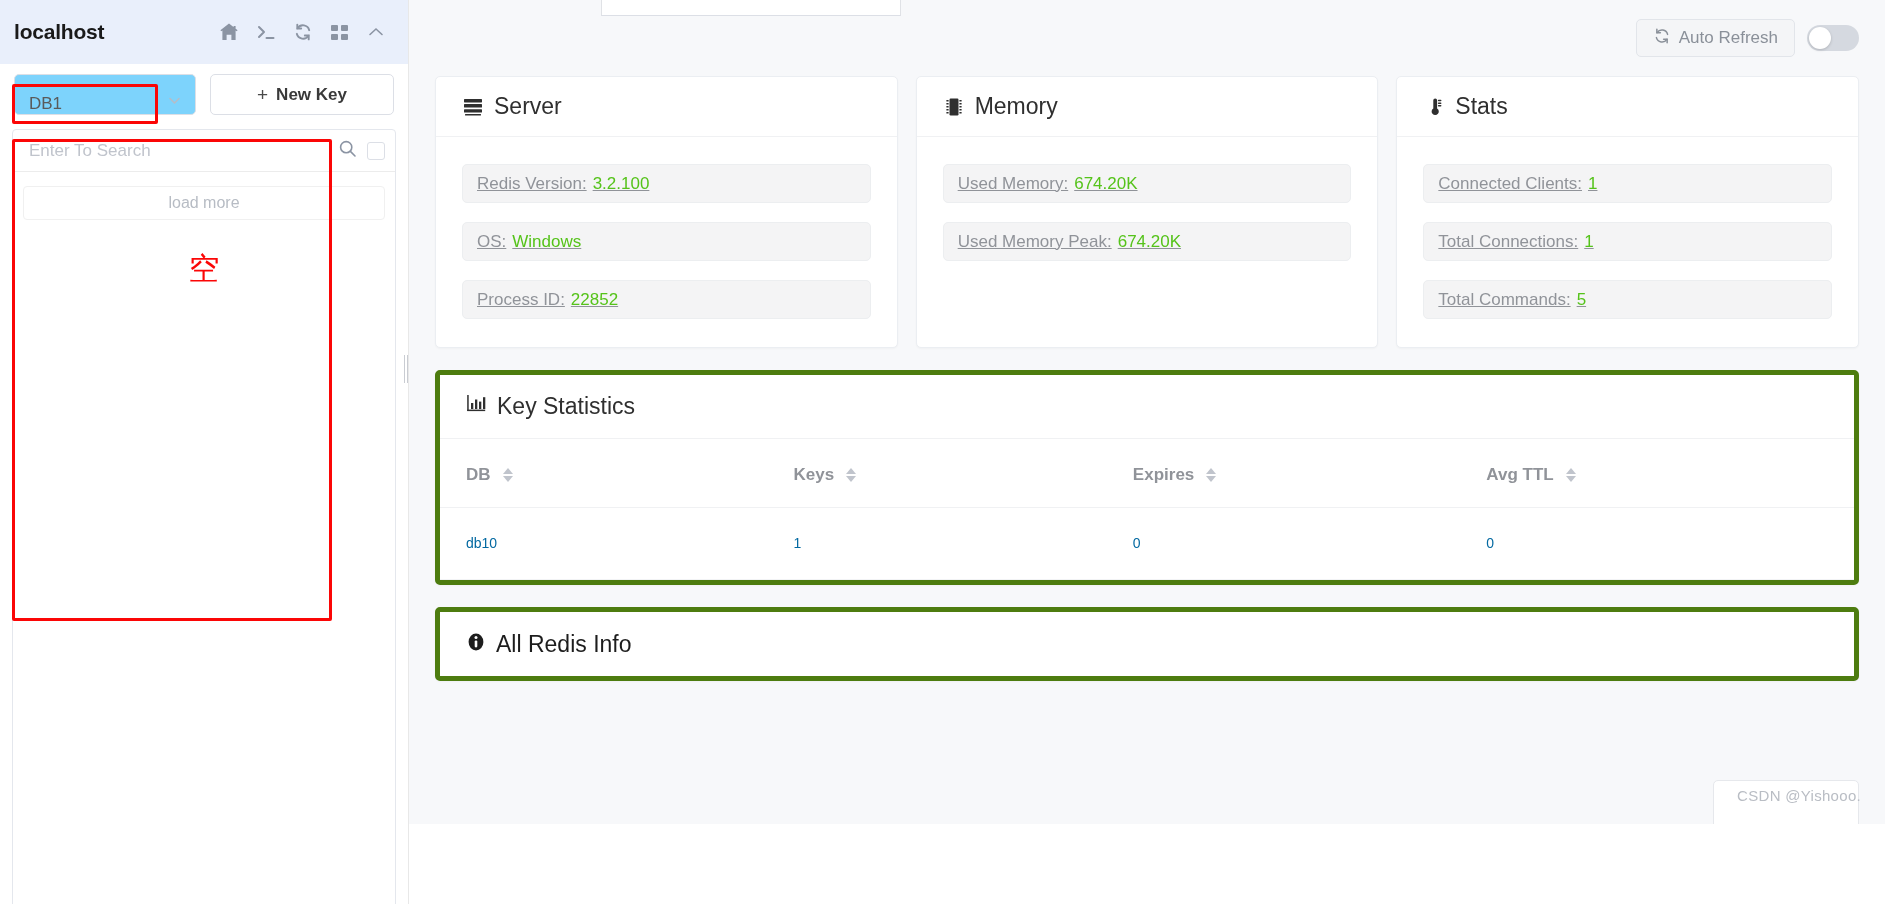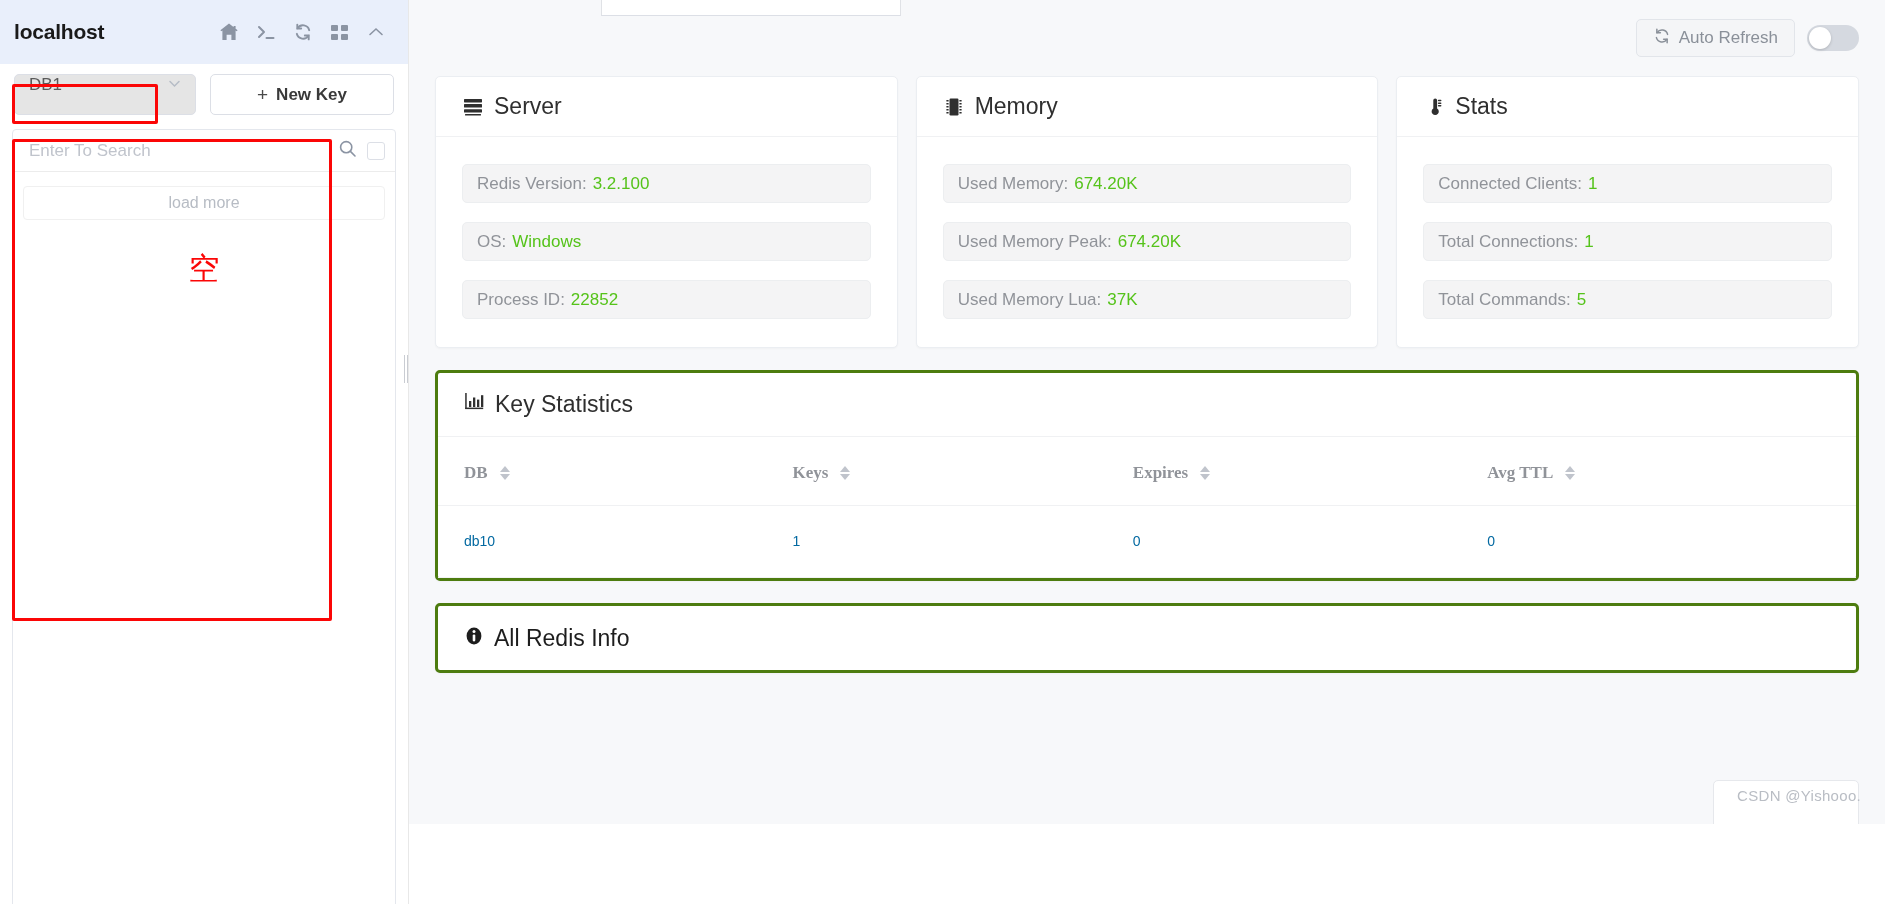--- a/index.html
+++ b/index.html
@@ -35,22 +35,22 @@
   .ic svg { display: block; }
 
   .db-row {
     display: flex; align-items: center; gap: 14px;
     padding: 10px 14px 8px 14px;
   }
   .db-select-wrap { position: relative; width: 182px; }
   .db-select {
     width: 182px; height: 41px;
     border: 1px solid #dcdfe6; border-radius: 5px;
-    background: #e5e5e5;
-    display: flex; align-items: flex-start; justify-content: space-between;
+    background: #7dd3fc;
+    display: flex; align-items: flex-end; justify-content: space-between;
     padding: 0 12px 0 14px;
     font-size: 17px; color: #5a5a5a;
     cursor: pointer;
   }
   .db-select .chev { color: #b6bcc6; }
   .hl-box {
     position: absolute; border: 3px solid #fb0606; border-radius: 2px;
     pointer-events: none; z-index: 40;
   }
   .new-key-btn {
@@ -147,45 +147,45 @@
   .card-head {
     height: 60px; display: flex; align-items: center; gap: 10px;
     padding: 0 26px; border-bottom: 1px solid #f0f1f3;
     font-size: 23px; color: #2f2f2f;
   }
   .card-head .hic { color: #2f2f2f; display: inline-flex; }
   .card-body { padding: 27px 26px 28px 26px; display: flex; flex-direction: column; gap: 19px; }
   .stat-pill {
     height: 39px; background: #f4f4f5; border: 1px solid #eceef0;
     border-radius: 5px; display: flex; align-items: center;
-    padding: 0 14px; font-size: 17px; color: #909399;
+    padding: 0 14px; font-size: 17px; color: #909399; text-decoration: underline;
   }
   .stat-pill .v { color: #55c31a; margin-left: 6px; }
 
   .panel {
     margin: 22px 26px 0 26px; background: #fff;
-    border: 3px solid #4d7c0f; border-radius: 5px;
+    border: 5px solid #4d7c0f; border-radius: 5px;
     box-shadow: 0 1px 2px rgba(0,0,0,.03);
   }
   .panel-head {
     height: 64px; display: flex; align-items: center; gap: 10px;
     padding: 0 26px; border-bottom: 1px solid #f0f1f3;
     font-size: 23px; color: #2f2f2f;
   }
   table.ks { width: 100%; border-collapse: collapse; }
   table.ks th {
     text-align: left; font-size: 17px; font-weight: bold; color: #909399;
     padding: 26px 0 22px 0; border-bottom: 1px solid #f0f1f3;
   }
   table.ks th:first-child, table.ks td:first-child { padding-left: 26px; }
   table.ks td {
     font-size: 14px; color: #0369a1; padding: 27px 0 28px 0;
     border-bottom: 1px solid #f2f3f5;
   }
-  .th-inner { display: inline-flex; align-items: center; gap: 12px; font-family: Liberation Serif, serif; }
+  .th-inner { display: inline-flex; align-items: center; gap: 12px; }
   .sorter { display: inline-flex; flex-direction: column; gap: 2px; }
   .sorter i { display: block; width: 0; height: 0; }
   .sorter .up { border-left: 5px solid transparent; border-right: 5px solid transparent; border-bottom: 6px solid #c0c4cc; }
   .sorter .dn { border-left: 5px solid transparent; border-right: 5px solid transparent; border-top: 6px solid #c0c4cc; }
 
   .allinfo-panel { margin-top: 22px; }
   .allinfo-head {
     height: 64px; display: flex; align-items: center; gap: 10px;
     padding: 0 26px; font-size: 23px; color: #1d1d1d;
   }
@@ -357,24 +357,20 @@
           <span>Memory</span>
         </div>
         <div class="card-body">
           <div class="stat-pill">
             <span>Used Memory:</span>
             <span class="v">674.20K</span>
           </div>
           <div class="stat-pill">
             <span>Used Memory Peak:</span>
             <span class="v">674.20K</span>
-          </div>
-          <div class="stat-pill">
-            <span>Used Memory Lua:</span>
-            <span class="v">37K</span>
           </div>
         </div>
       </section>
 
       <section class="card">
         <div class="card-head">
           <span class="hic">
             <svg width="22" height="22" viewBox="0 0 22 22" fill="none" stroke="currentColor" stroke-width="1.5">
               <path d="M10.3 12.4V4.3a1.9 1.9 0 1 1 3.8 0v8.1a3.6 3.6 0 1 1-3.8 0z" fill="currentColor" stroke="none"></path>
               <path d="M15.6 4.6h2.1M15.6 7.2h2.1M15.6 9.8h2.1" stroke-linecap="round"></path>

